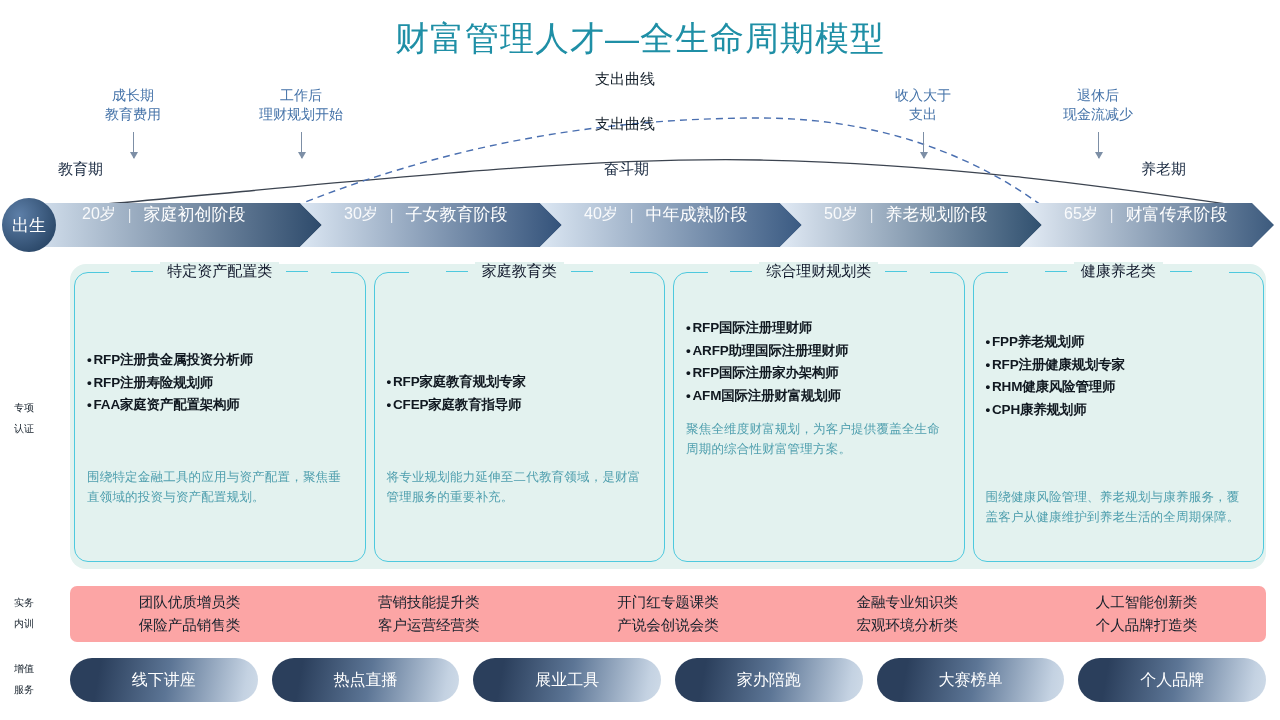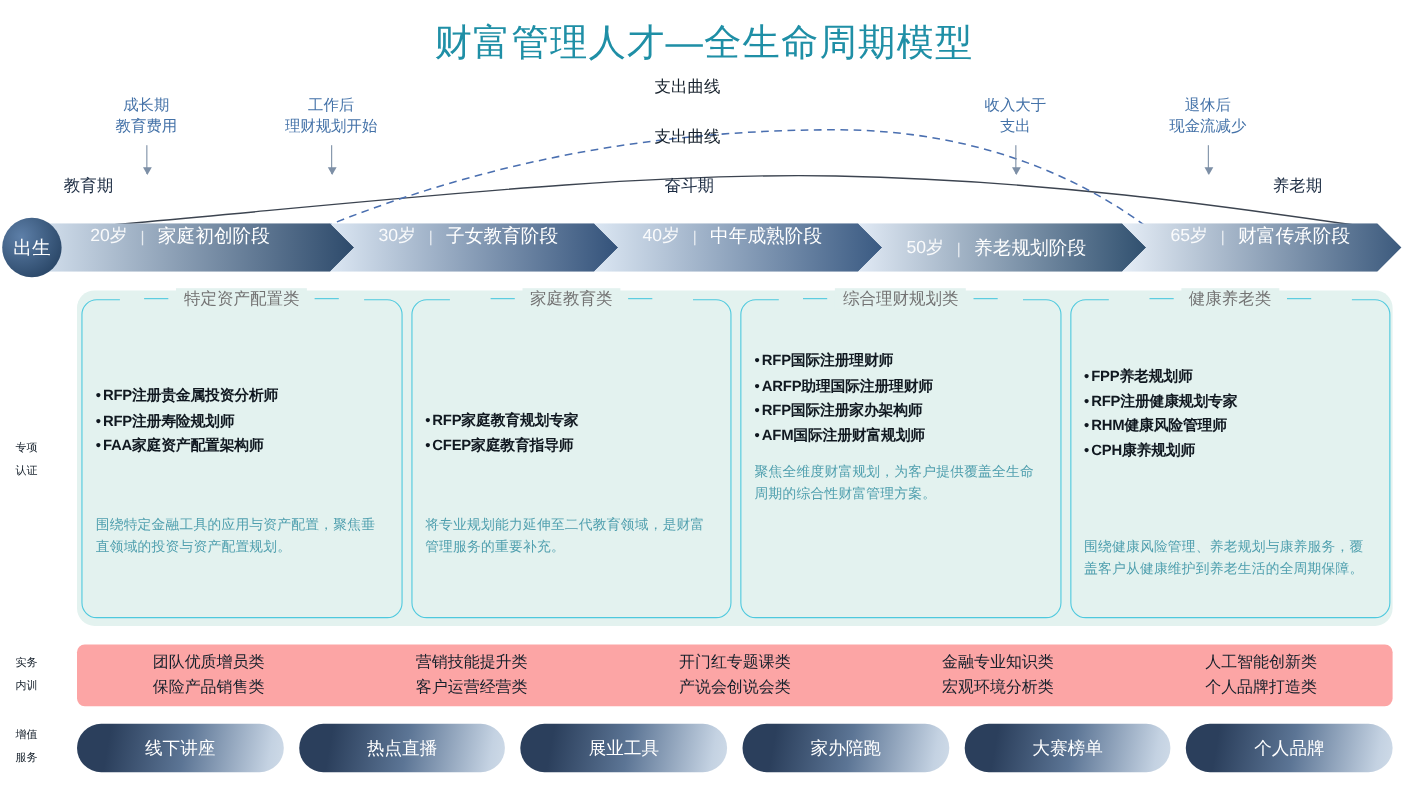--- a/index.html
+++ b/index.html
@@ -79,21 +79,21 @@
     padding:22px 12px 12px 12px;box-sizing:border-box;
     display:flex;flex-direction:column;
   }
   .card-legend{
     position:absolute;top:-11px;left:0;width:100%;
     display:flex;align-items:center;justify-content:center;gap:7px;
     pointer-events:none;
   }
   .card-legend .dash{width:22px;height:1.6px;background:#4ec9de;}
   .card-legend .lg{
-    background:#e3f2ef;padding:0 7px;font-size:15px;color:#737373;white-space:nowrap;
+    background:#e3f2ef;padding:0 7px;font-size:15px;color:#0f172a;white-space:nowrap;
   }
   .card .mask-top{
     position:absolute;top:-2px;left:34px;right:34px;height:4px;background:#e3f2ef;
   }
   .bullets{list-style:none;margin:0;padding:0;flex:0 0 auto;}
   .bullets li{
     font-size:13.5px;font-weight:bold;color:#101820;line-height:22.5px;
     white-space:nowrap;letter-spacing:-0.2px;
   }
   .bullets li:before{content:"•";margin-right:2px;}
@@ -137,21 +137,21 @@
       <path d="M 60 148 C 300 128, 560 96, 760 100 C 960 104, 1130 130, 1255 148" fill="none" stroke="#3c4450" stroke-width="1.3"></path>
 
       <path d="M 262 160 C 400 100, 560 58, 760 58 C 900 58, 1000 110, 1060 160" fill="none" stroke="#4a6fb0" stroke-width="1.4" stroke-dasharray="7 5"></path>
     </svg>
 
     <div class="curve-label" style="left:595px;top:10px;">支出曲线</div>
     <div class="curve-label" style="left:595px;top:55px;">支出曲线</div>
 
     <div class="stage-label" style="left:58px;top:100px;">教育期</div>
     <div class="stage-label" style="left:604px;top:100px;">奋斗期</div>
-    <div class="stage-label" style="left:1141px;top:100px;margin-left:16px;">养老期</div>
+    <div class="stage-label" style="left:1141px;top:100px;">养老期</div>
 
     <div class="ann" style="left:78px;top:26px;width:110px;">
       <span>成长期</span>
       <span class="l2">教育费用</span>
     </div>
     <div class="arrow-down" style="left:133px;top:72px;"></div>
 
     <div class="ann" style="left:237px;top:26px;width:128px;">
       <span>工作后</span>
       <span class="l2">理财规划开始</span>
@@ -218,21 +218,21 @@
         <span class="nm">子女教育阶段</span>
       </div>
     </div>
     <div class="seg" style="left:562px;width:240px;">
       <div class="txt">
         <span class="age">40岁</span>
         <span class="bar">|</span>
         <span class="nm">中年成熟阶段</span>
       </div>
     </div>
-    <div class="seg" style="left:802px;width:240px;margin-top:11px;">
+    <div class="seg" style="left:802px;width:240px;">
       <div class="txt">
         <span class="age">50岁</span>
         <span class="bar">|</span>
         <span class="nm">养老规划阶段</span>
       </div>
     </div>
     <div class="seg" style="left:1042px;width:238px;">
       <div class="txt">
         <span class="age">65岁</span>
         <span class="bar">|</span>

